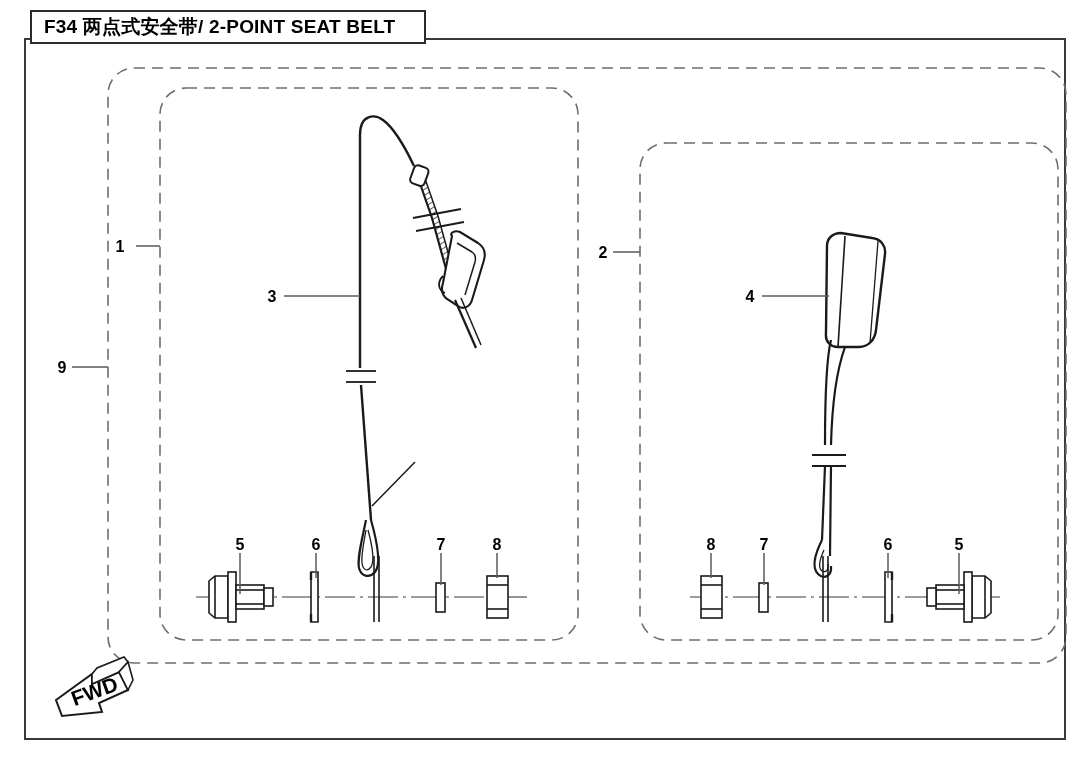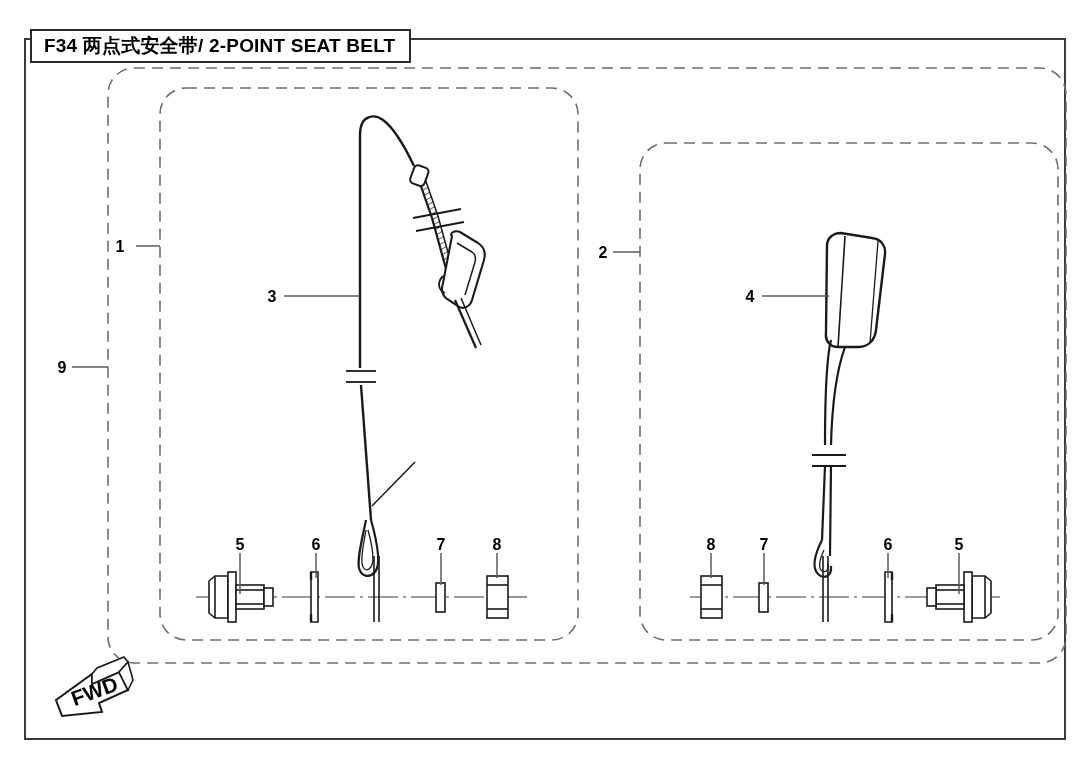--- a/index.html
+++ b/index.html
@@ -29,28 +29,27 @@
     border: 2px solid #3a3a3a;
     box-sizing: border-box;
     background: #ffffff;
   }
   
   .title-box {
     position: absolute;
     left: 30px;
     top: 10px;
     height: 34px;
-    padding: 0 14px 0 12px;
+    padding: 0 29px 0 12px;
     border: 2px solid #2b2b2b;
     background: #ffffff;
     display: flex;
     align-items: center;
     box-sizing: border-box;
     z-index: 5;
-    margin-top: 19px;
   }
   .title-text {
     font-size: 19px;
     font-weight: bold;
     color: #000000;
     white-space: nowrap;
     letter-spacing: 0.2px;
   }
   
   #drawing {

